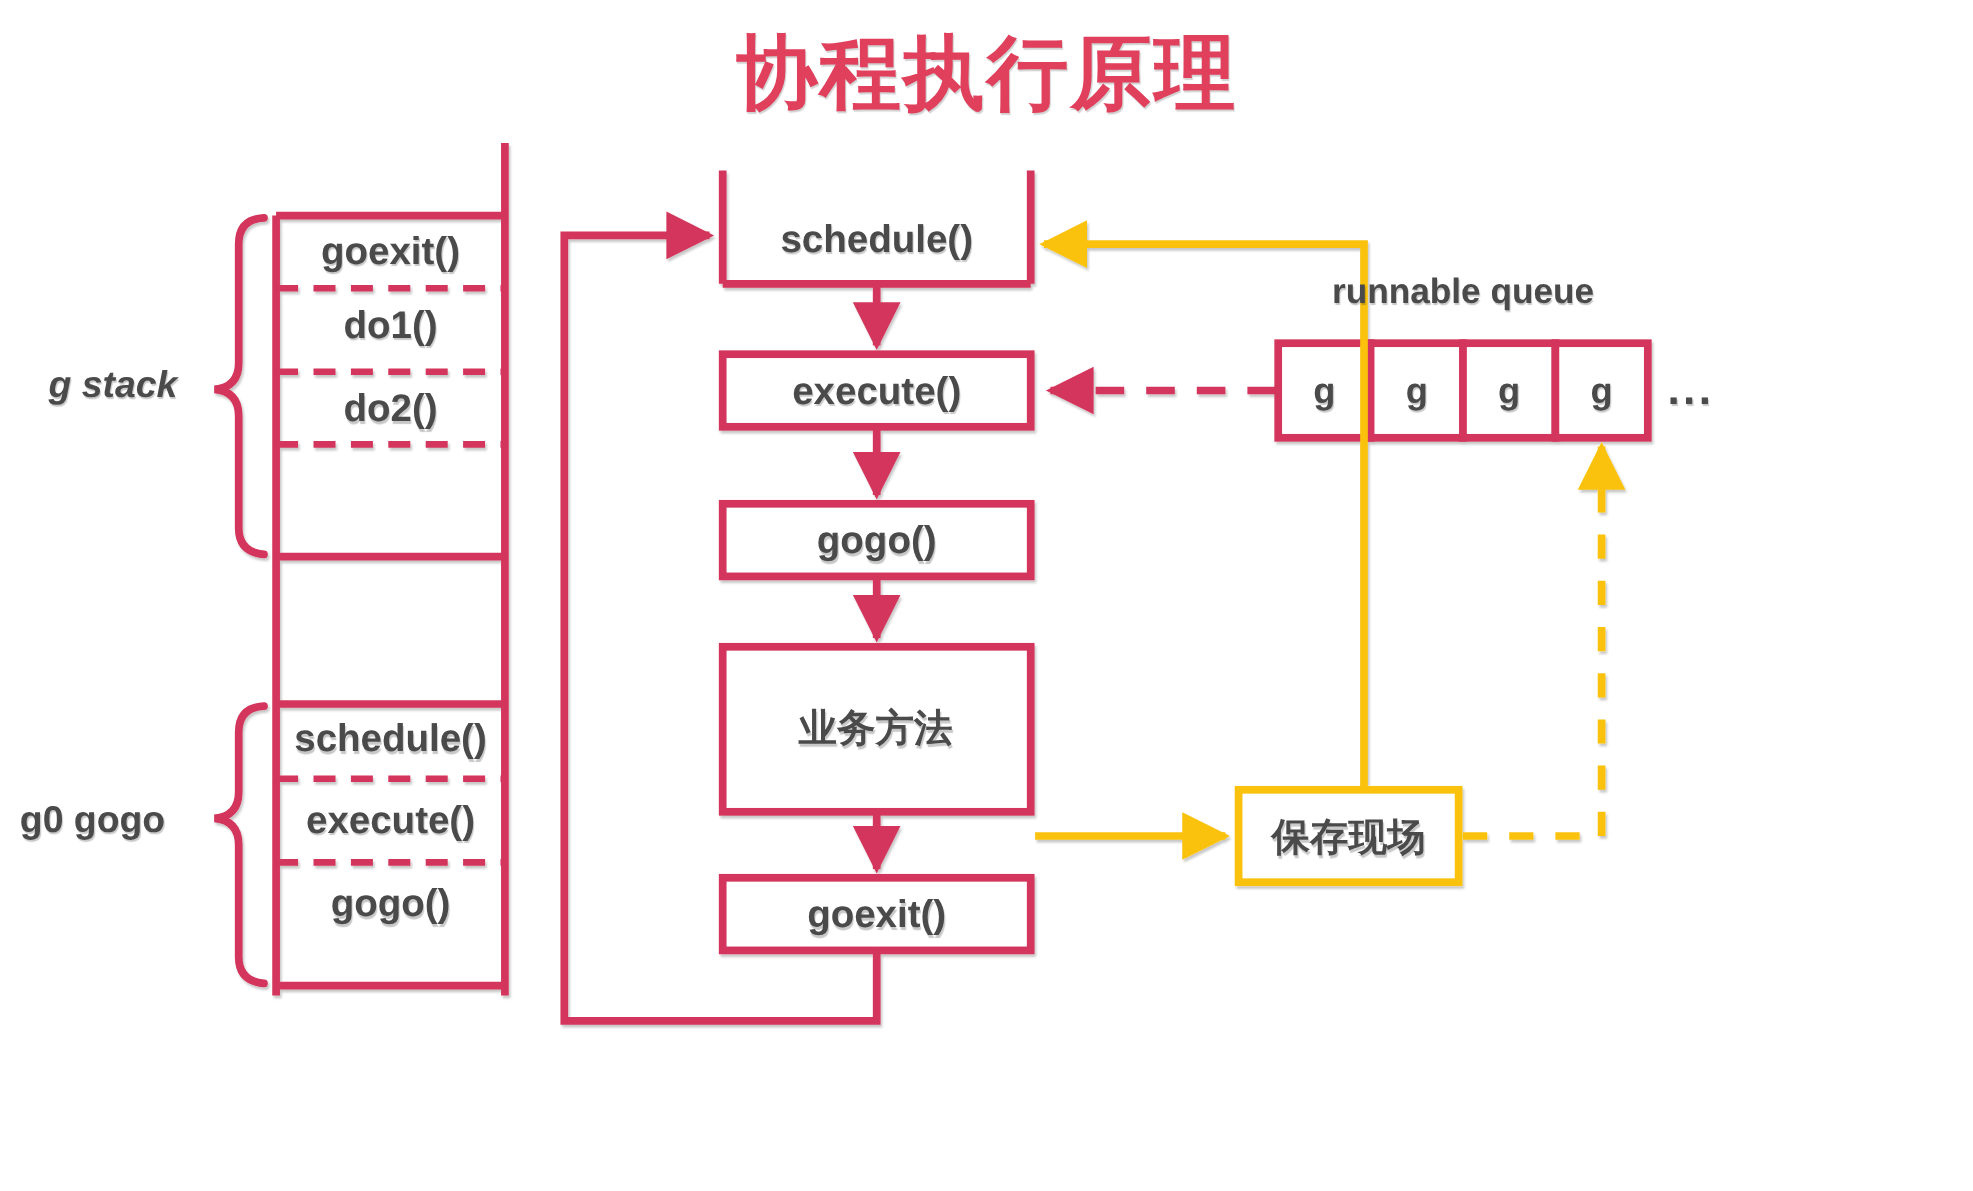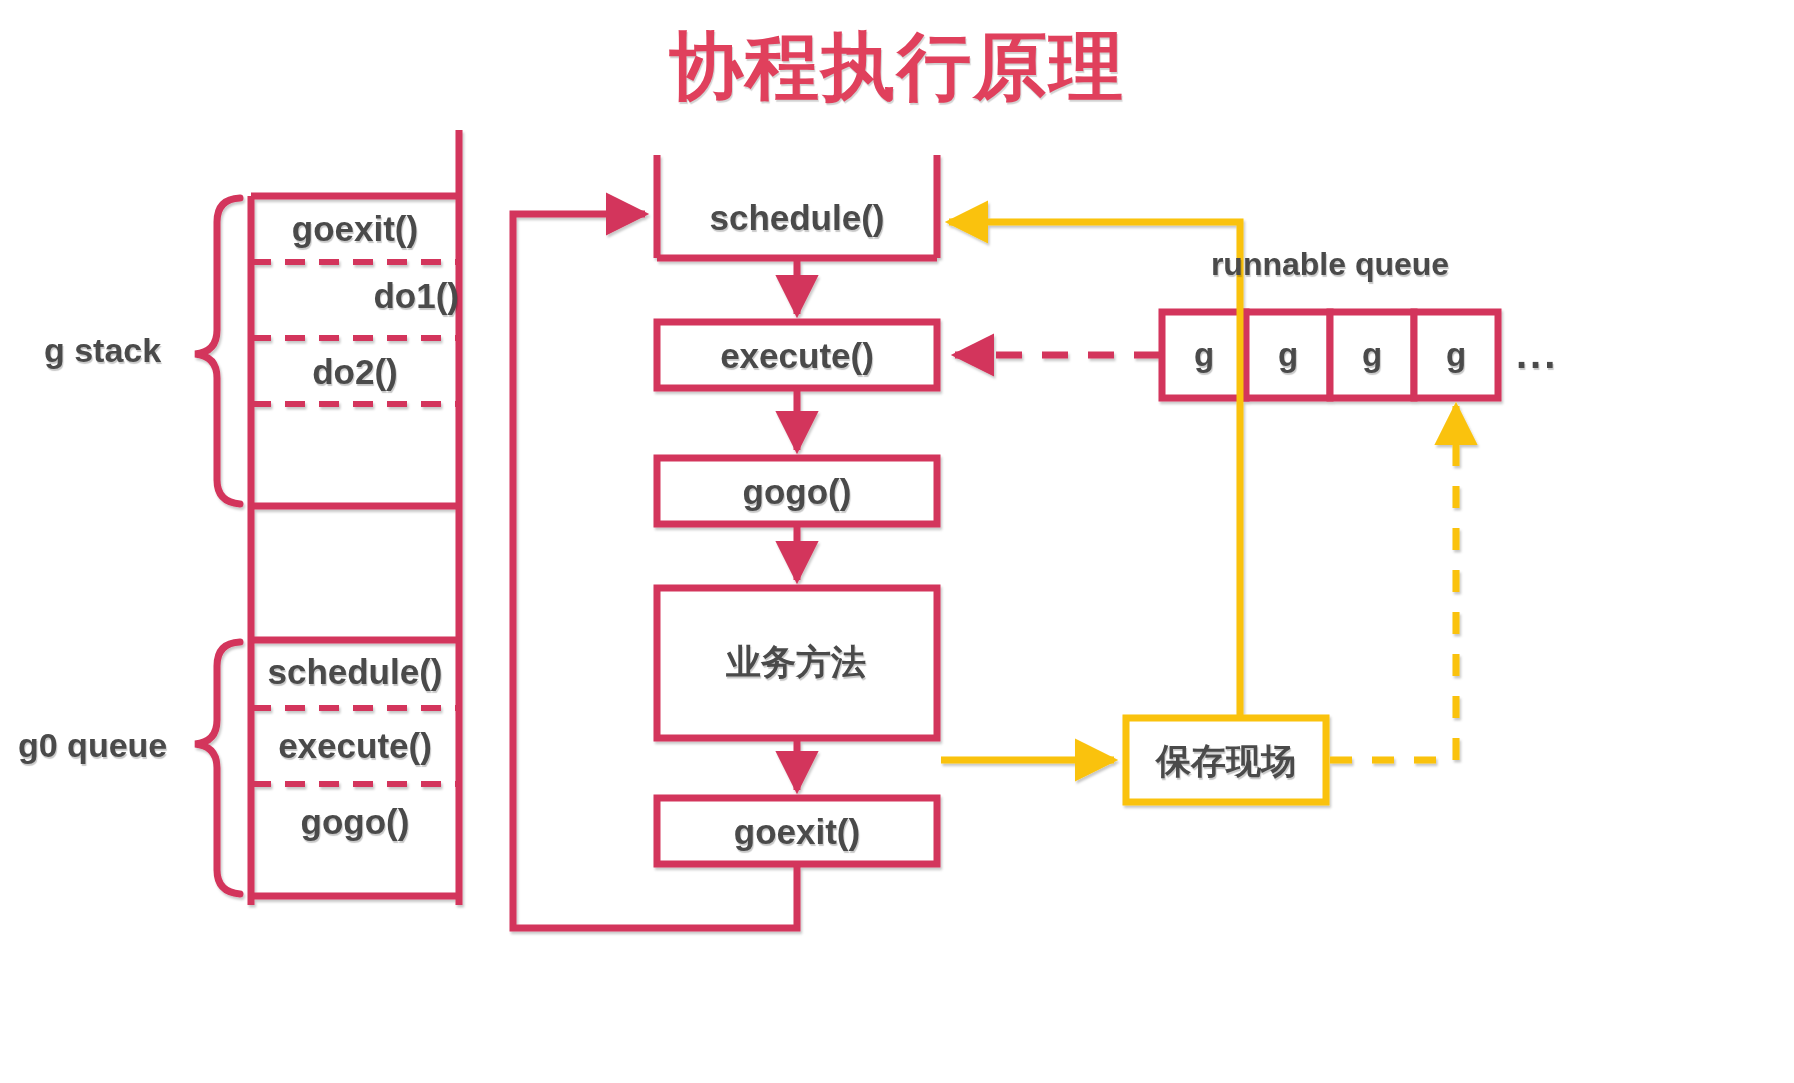--- a/index.html
+++ b/index.html
@@ -115,29 +115,29 @@
 
         <path d="M1240,718 L1240,222 L949,222" marker-end="url(#ay)"></path>
 
         <path d="M1330,760 L1456,760 L1456,406" stroke-dasharray="22 20" marker-end="url(#ay)"></path>
       </g>
 
     </g>
   </svg>
 
   <div class="lbl frame-lbl" style="left:251px;top:209px;width:208px;text-align:center;">goexit()</div>
-  <div class="lbl frame-lbl" style="left:251px;top:276px;width:208px;text-align:right;">do1()</div>
+  <div class="lbl frame-lbl" style="left:251px;top:276px;width:208px;text-align:center;">do1()</div>
   <div class="lbl frame-lbl" style="left:251px;top:352px;width:208px;text-align:center;">do2()</div>
 
   <div class="lbl frame-lbl" style="left:251px;top:652px;width:208px;text-align:center;">schedule()</div>
   <div class="lbl frame-lbl" style="left:251px;top:726px;width:208px;text-align:center;">execute()</div>
   <div class="lbl frame-lbl" style="left:251px;top:802px;width:208px;text-align:center;">gogo()</div>
 
-  <div class="lbl brace-lbl" style="left:44px;top:331px;">g stack</div>
-  <div class="lbl brace-lbl" style="left:18px;top:726px;">g0 queue</div>
+  <div class="lbl brace-lbl" style="left:44px;top:331px;font-style:italic;">g stack</div>
+  <div class="lbl brace-lbl" style="left:18px;top:726px;">g0 gogo</div>
 
   <div class="lbl box-lbl" style="left:657px;top:198px;width:280px;text-align:center;">schedule()</div>
   <div class="lbl box-lbl" style="left:657px;top:336px;width:280px;text-align:center;">execute()</div>
   <div class="lbl box-lbl" style="left:657px;top:472px;width:280px;text-align:center;">gogo()</div>
   <div class="lbl box-lbl cn" style="left:656px;top:639px;width:280px;text-align:center;">业务方法</div>
   <div class="lbl box-lbl" style="left:657px;top:812px;width:280px;text-align:center;">goexit()</div>
 
   <div class="lbl qhdr" style="left:1162px;top:246px;width:336px;text-align:center;">runnable queue</div>
 
   <div class="lbl box-lbl cn" style="left:1126px;top:738px;width:200px;text-align:center;">保存现场</div>

